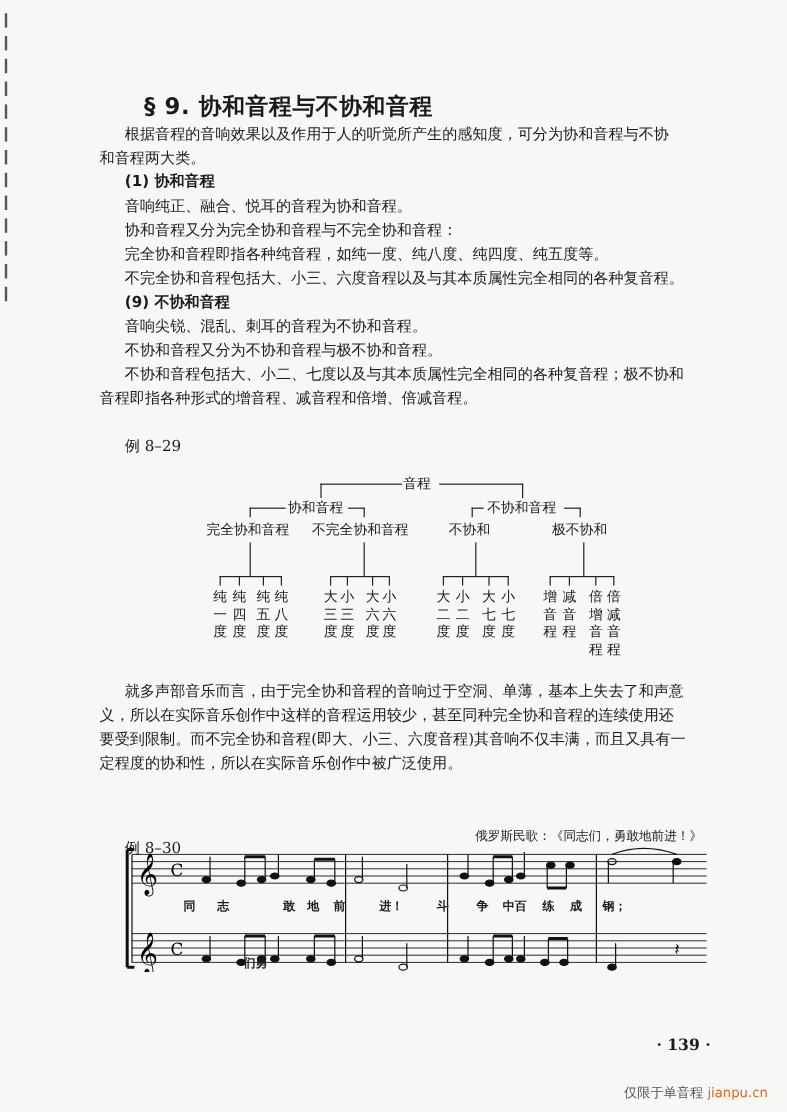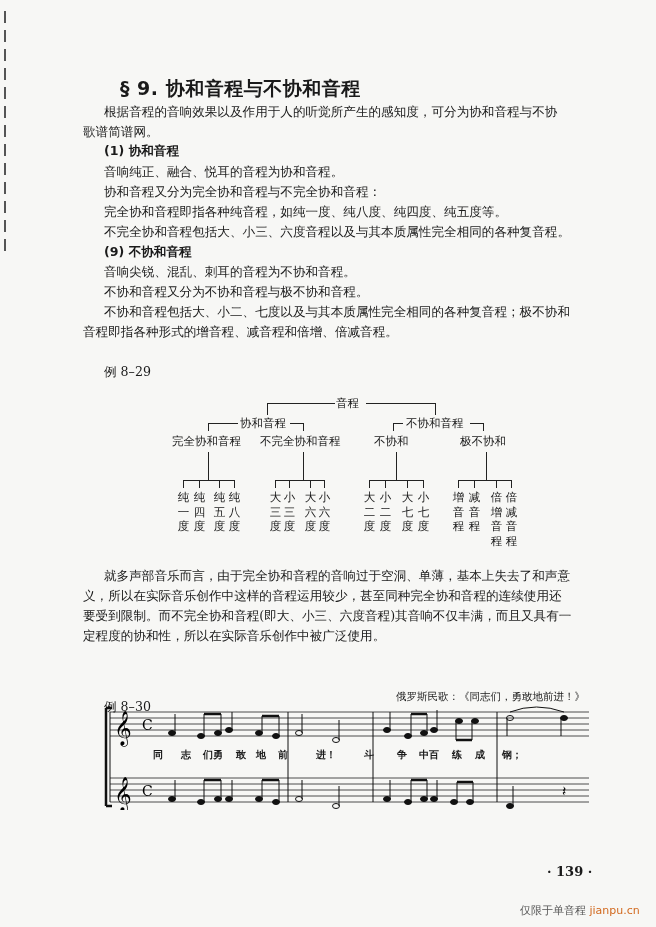--- a/index.html
+++ b/index.html
@@ -54,21 +54,21 @@
       <i></i>
       <i></i>
       <i></i>
       <i></i>
       <i></i>
   </div>
 
   <div class="title">§ 9. 协和音程与不协和音程</div>
 
   <div class="para p-intro1">根据音程的音响效果以及作用于人的听觉所产生的感知度，可分为协和音程与不协</div>
-  <div class="para p-intro2">歌谱简谱网。</div>
+  <div class="para p-intro2">和音程两大类。</div>
 
   <div class="body bold" style="top:143px;">(1) 协和音程</div>
   <div class="body" style="top:164px;">音响纯正、融合、悦耳的音程为协和音程。</div>
   <div class="body" style="top:184px;">协和音程又分为完全协和音程与不完全协和音程：</div>
   <div class="body" style="top:204px;">完全协和音程即指各种纯音程，如纯一度、纯八度、纯四度、纯五度等。</div>
   <div class="body" style="top:224px;">不完全协和音程包括大、小三、六度音程以及与其本质属性完全相同的各种复音程。</div>
   <div class="body bold" style="top:244px;">(9) 不协和音程</div>
   <div class="body" style="top:264px;">音响尖锐、混乱、刺耳的音程为不协和音程。</div>
   <div class="body" style="top:284px;">不协和音程又分为不协和音程与极不协和音程。</div>
   <div class="body" style="top:304px;">不协和音程包括大、小二、七度以及与其本质属性完全相同的各种复音程；极不协和</div>
@@ -261,21 +261,21 @@
         <line x1="369" y1="102" x2="369" y2="82"></line>
       <line x1="353" y1="82" x2="369" y2="82" stroke-width="2.5"></line>
       <ellipse cx="406" cy="106" rx="3.5" ry="2.5"></ellipse>
         <line x1="409" y1="106" x2="409" y2="86"></line>
       <text x="458" y="96" font-size="14" stroke="none">𝄽</text>
     </g>
   </svg>
 
   <div class="lyric" style="left:153px;">同</div>
   <div class="lyric" style="left:181px;">志</div>
-  <div class="lyric" style="left:203px;">们勇</div>
+  <div class="lyric" style="left:203px;margin-top:48px;">们勇</div>
   <div class="lyric" style="left:236px;">敢</div>
   <div class="lyric" style="left:256px;">地</div>
   <div class="lyric" style="left:278px;">前</div>
   <div class="lyric" style="left:316px;">进！</div>
   <div class="lyric" style="left:364px;">斗</div>
   <div class="lyric" style="left:397px;">争</div>
   <div class="lyric" style="left:419px;">中百</div>
   <div class="lyric" style="left:452px;">练</div>
   <div class="lyric" style="left:475px;">成</div>
   <div class="lyric" style="left:502px;">钢；</div>

